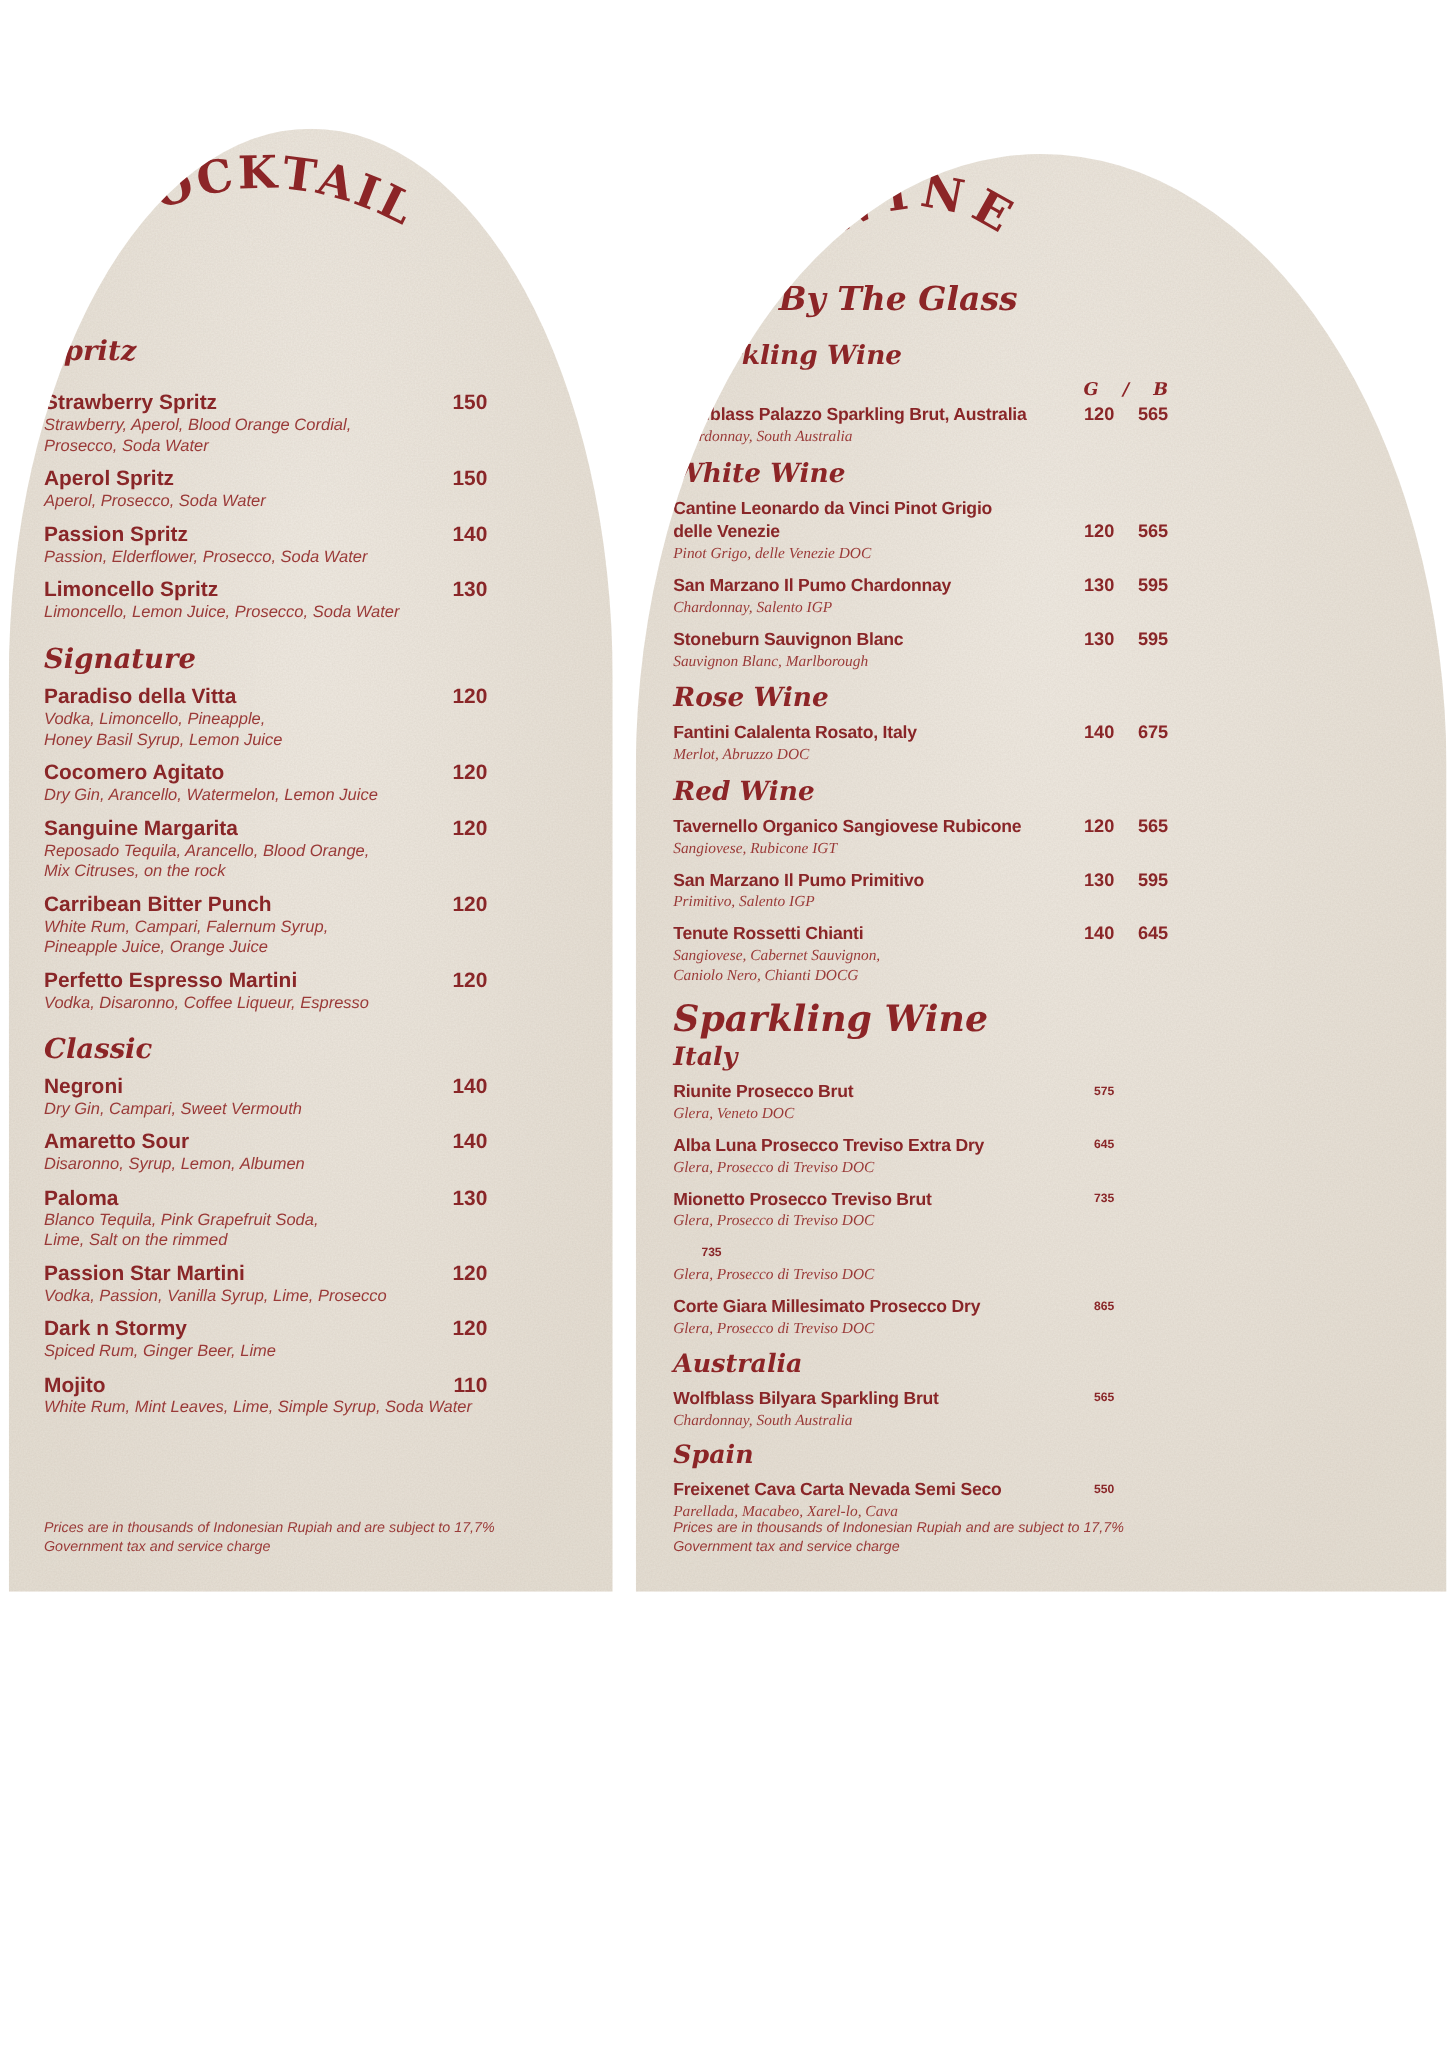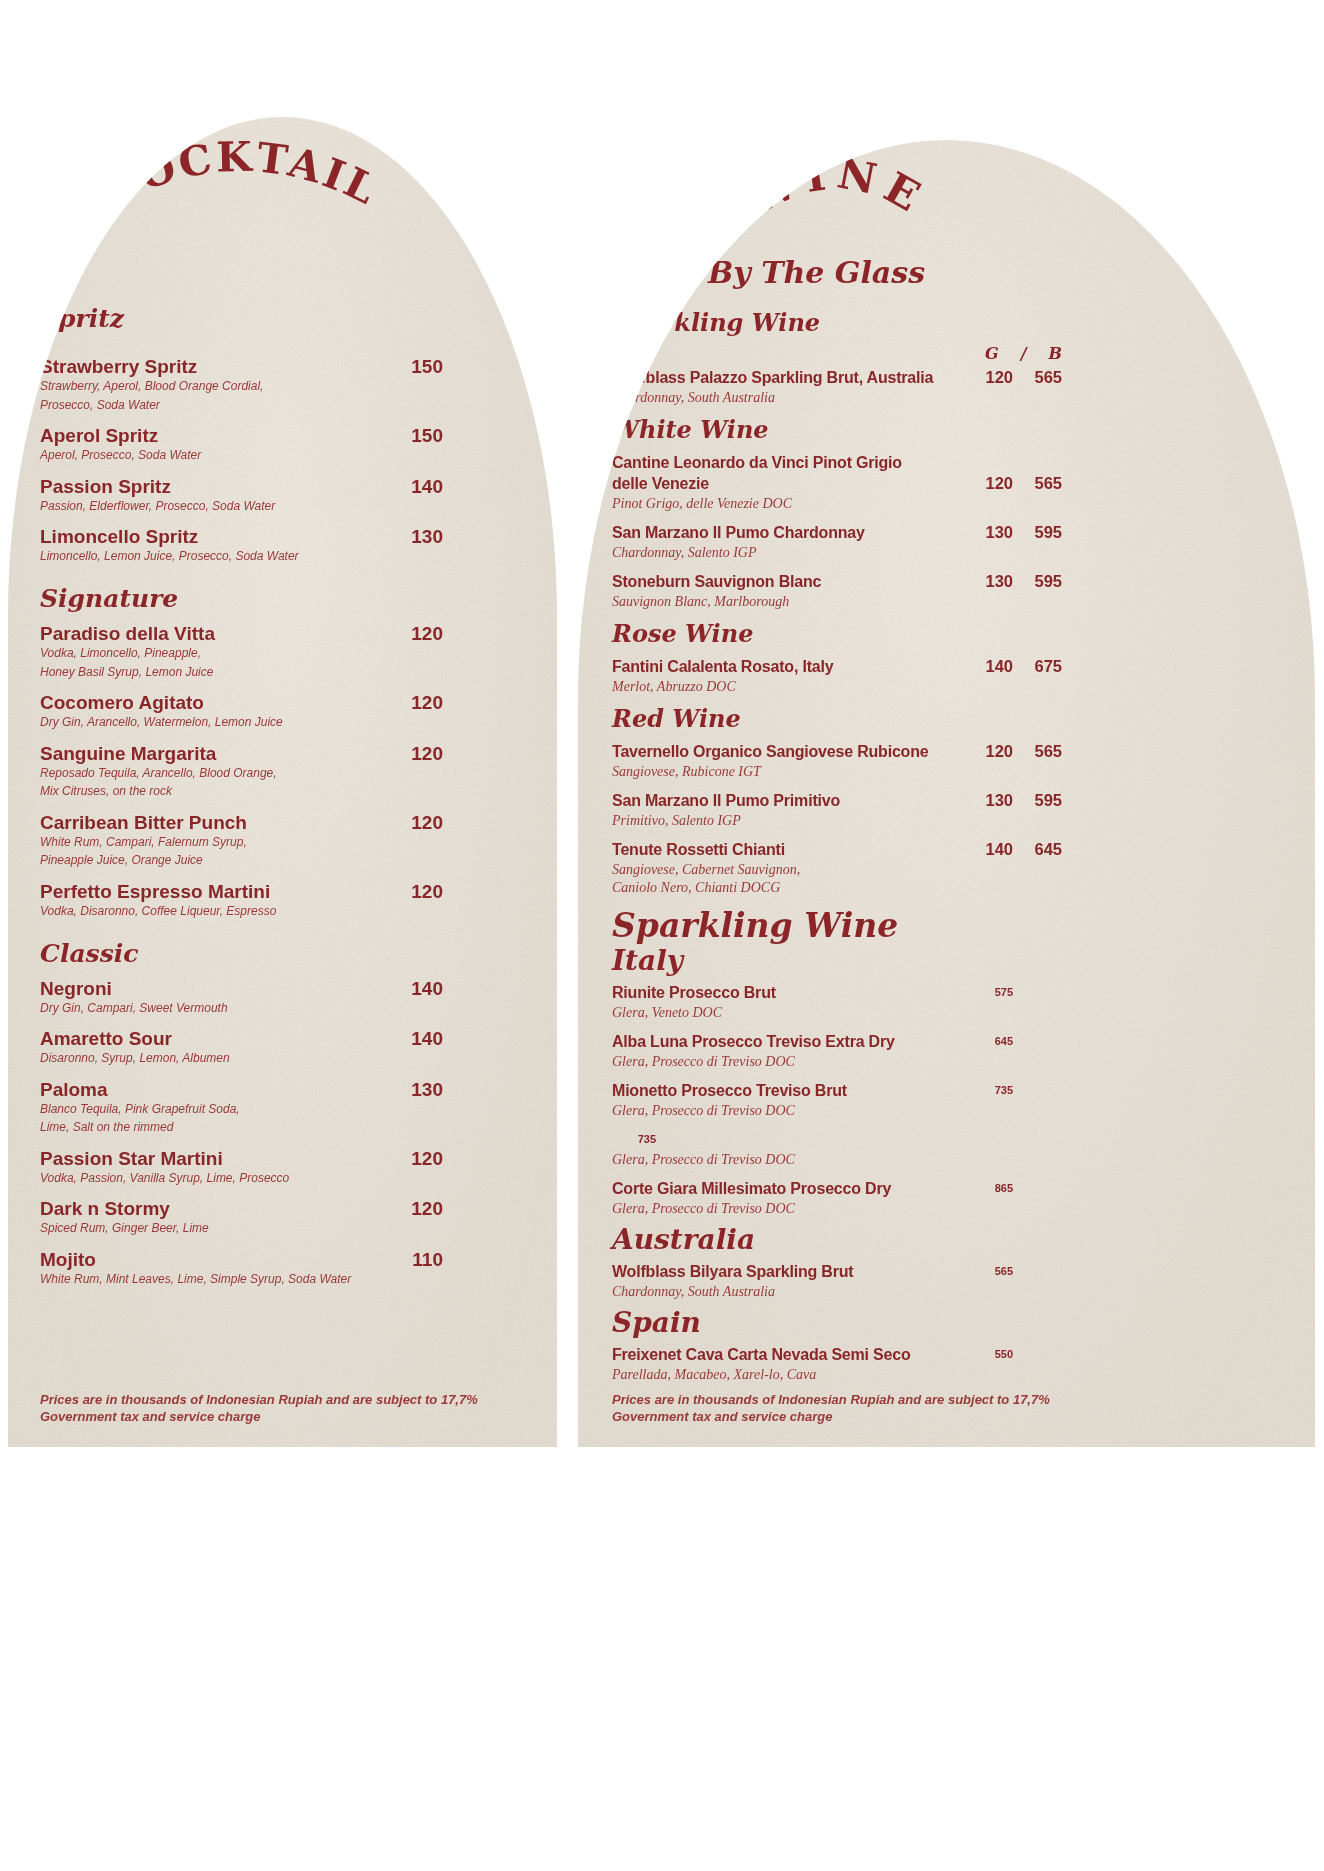--- a/index.html
+++ b/index.html
@@ -24,48 +24,48 @@
   #cocktail-card .content{margin-left:32px;width:403px;}
   #wine-card .content{margin-left:34px;width:450px;}
   .arch{display:block;}
   .arch text{fill:#8c2527;font-family:"DejaVu Serif",serif;font-weight:bold;}
 
   .sec{font-family:"DejaVu Serif",serif;font-style:italic;font-weight:bold;
        color:#8c2527;}
   .sec-l{font-size:25px;line-height:28px;margin:19.5px 0 10px;}
   #spritz-header{margin-top:68px;margin-bottom:23px;}
   .sec-r{font-size:24px;line-height:28px;margin:8px 0 8px;}
-  .sec-country{font-size:28px;line-height:26px;margin:10px 0 8px;}
+  .sec-country{font-size:23px;line-height:26px;margin:10px 0 8px;}
   .wbtg{font-size:30px;line-height:36px;margin:15px 0 0;}
   .big-title{font-size:33px;line-height:40px;margin:4px 0 0;}
 
   .item{margin-bottom:11px;}
   #wine-card .item{margin-bottom:10px;}
   .row{display:flex;align-items:flex-end;}
   .iname{flex:1;font-weight:bold;white-space:nowrap;}
   #cocktail-card .iname{font-size:19px;line-height:21px;color:#892628;}
   #wine-card .iname{font-size:16px;line-height:21px;letter-spacing:-0.2px;color:#892628;}
   .price{font-weight:bold;white-space:nowrap;color:#892628;}
   .pl{width:60px;text-align:right;font-size:19px;line-height:21px;}
   .pg{width:44px;text-align:right;font-size:16.5px;line-height:21px;}
   .pb{width:49px;text-align:right;font-size:16.5px;line-height:21px;}
   .ps{width:93px;box-sizing:border-box;padding-right:49px;text-align:right;
       font-size:11px;line-height:21px;}
   .desc{font-style:italic;margin-top:1px;white-space:nowrap;color:#9a3a38;}
-  #cocktail-card .desc{font-size:12px;line-height:17.5px;}
+  #cocktail-card .desc{font-size:15px;line-height:17.5px;}
   #wine-card .desc{font-size:14px;line-height:17px;font-family:Liberation Serif, serif;}
 
   .gb-row{display:flex;margin-top:3px;height:18px;}
   .gb-fill{flex:1;}
   .gb-box{width:93px;box-sizing:border-box;padding-left:16px;display:flex;
     justify-content:space-between;font-family:"DejaVu Serif",serif;font-style:italic;
     font-weight:bold;font-size:16px;line-height:18px;color:#8c2527;}
 
-  .footer{position:absolute;bottom:22px;font-style:italic;font-size:13px;
-    line-height:16.5px;color:#9a3a38;font-weight:bold;}
+  .footer{position:absolute;bottom:33px;font-style:italic;font-size:13px;
+    line-height:16.5px;color:#9a3a38;}
   #cocktail-card .footer{left:32px;}
   #wine-card .footer{left:34px;}
   .footer div{white-space:nowrap;}
 </style>
 </head>
 <body>
 
 <div class="card" id="cocktail-card">
   <svg class="grain" aria-hidden="true">
     <filter id="grainA">

